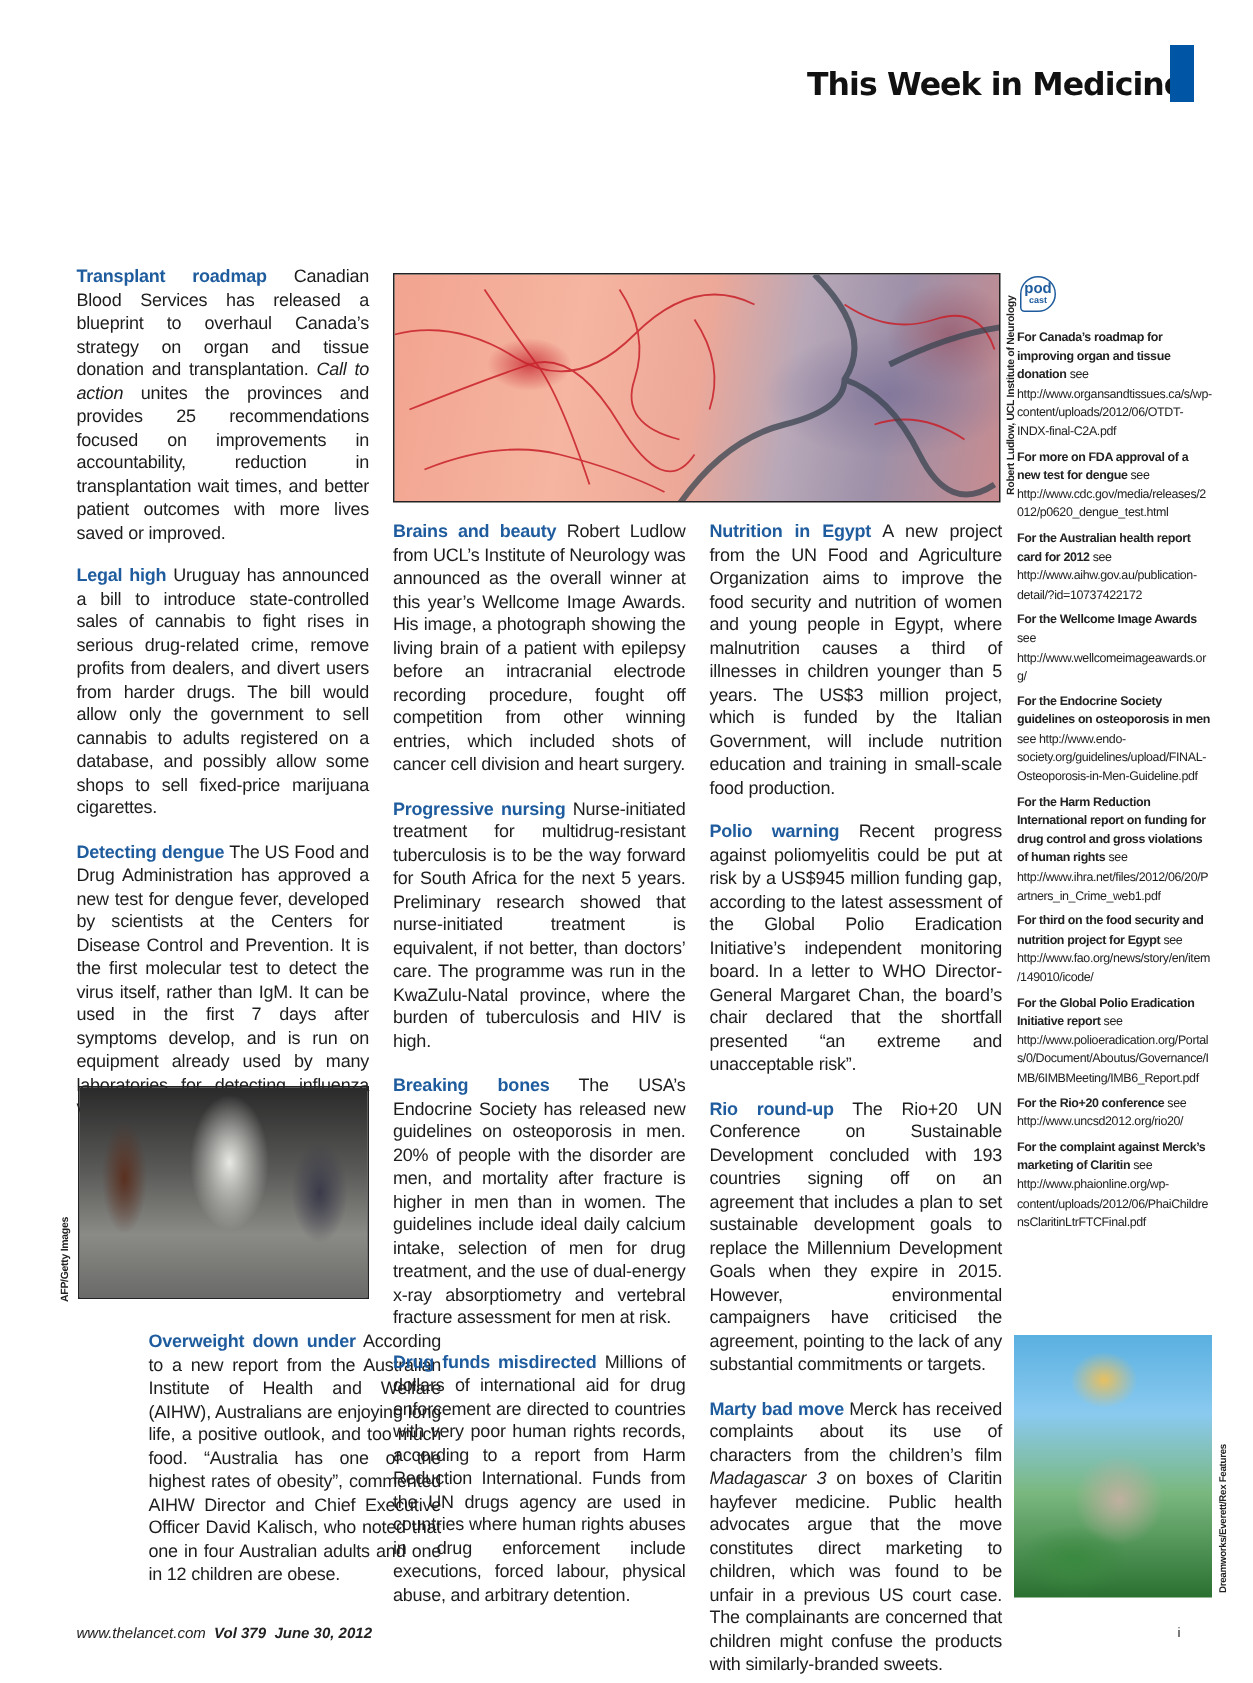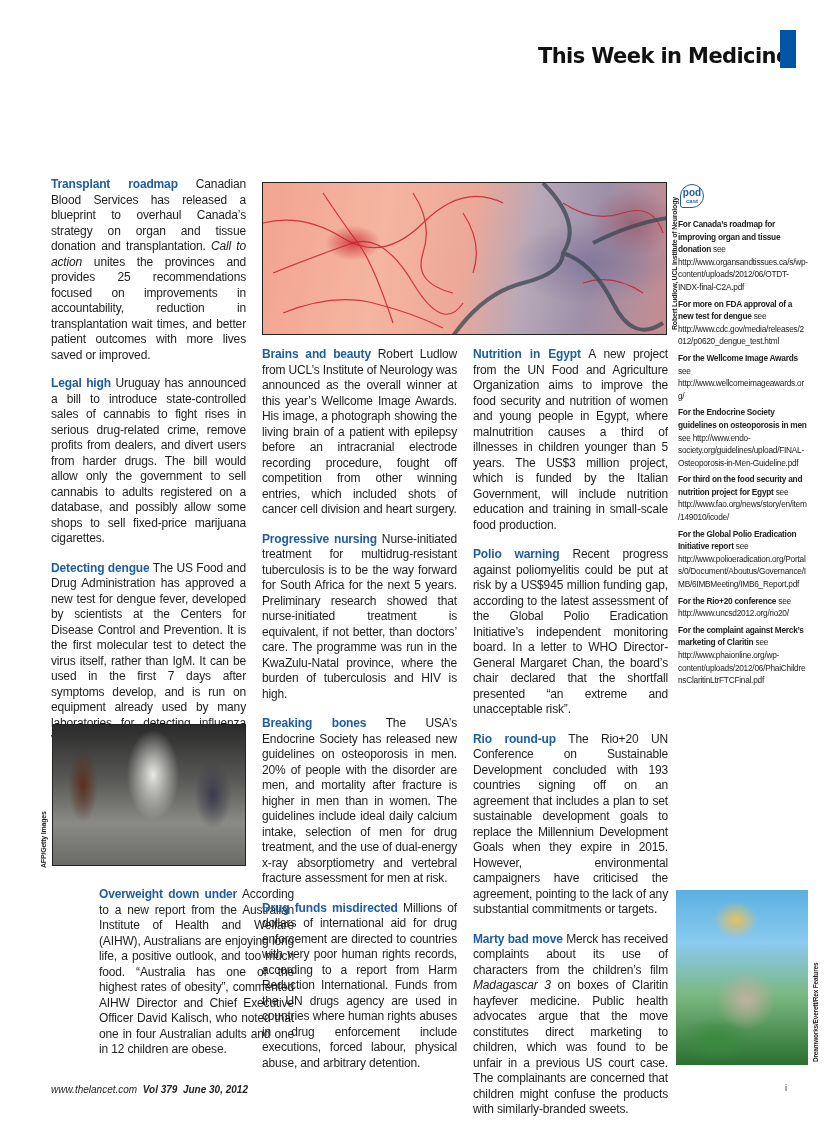--- a/index.html
+++ b/index.html
@@ -160,22 +160,24 @@
 </div>
 
 <div class="podcast-icon">
   <span class="p1">pod</span>
   <span class="p2">cast</span>
 </div>
 
 <div class="sidebar" style="top:218px;">
   <p class="side-note"><span class="bold">For Canada’s roadmap for improving organ and tissue donation</span><span> see http://www.organsandtissues.ca/s/wp-content/uploads/2012/06/OTDT-INDX-final-C2A.pdf</span></p>
   <p class="side-note"><span class="bold">For more on FDA approval of a new test for dengue</span><span> see http://www.cdc.gov/media/releases/2012/p0620_dengue_test.html</span></p>
+  <p class="side-note"><span class="bold">For the Australian health report card for 2012</span><span> see http://www.aihw.gov.au/publication-detail/?id=10737422172</span></p>
   <p class="side-note"><span class="bold">For the Wellcome Image Awards</span><span> see http://www.wellcomeimageawards.org/</span></p>
   <p class="side-note"><span class="bold">For the Endocrine Society guidelines on osteoporosis in men</span><span> see http://www.endo-society.org/guidelines/upload/FINAL-Osteoporosis-in-Men-Guideline.pdf</span></p>
+  <p class="side-note"><span class="bold">For the Harm Reduction International report on funding for drug control and gross violations of human rights</span><span> see http://www.ihra.net/files/2012/06/20/Partners_in_Crime_web1.pdf</span></p>
   <p class="side-note"><span class="bold">For third on the food security and nutrition project for Egypt</span><span> see http://www.fao.org/news/story/en/item/149010/icode/</span></p>
   <p class="side-note"><span class="bold">For the Global Polio Eradication Initiative report</span><span> see http://www.polioeradication.org/Portals/0/Document/Aboutus/Governance/IMB/6IMBMeeting/IMB6_Report.pdf</span></p>
   <p class="side-note"><span class="bold">For the Rio+20 conference</span><span> see http://www.uncsd2012.org/rio20/</span></p>
   <p class="side-note"><span class="bold">For the complaint against Merck’s marketing of Claritin</span><span> see http://www.phaionline.org/wp-content/uploads/2012/06/PhaiChildrensClaritinLtrFTCFinal.pdf</span></p>
 </div>
 
 <div class="img-frame madagascar-img"></div>
 <div class="credit" style="left:812px; top:1062px; font-size:6.5px;">Dreamworks/Everett/Rex Features</div>
 
 <div class="footer">

